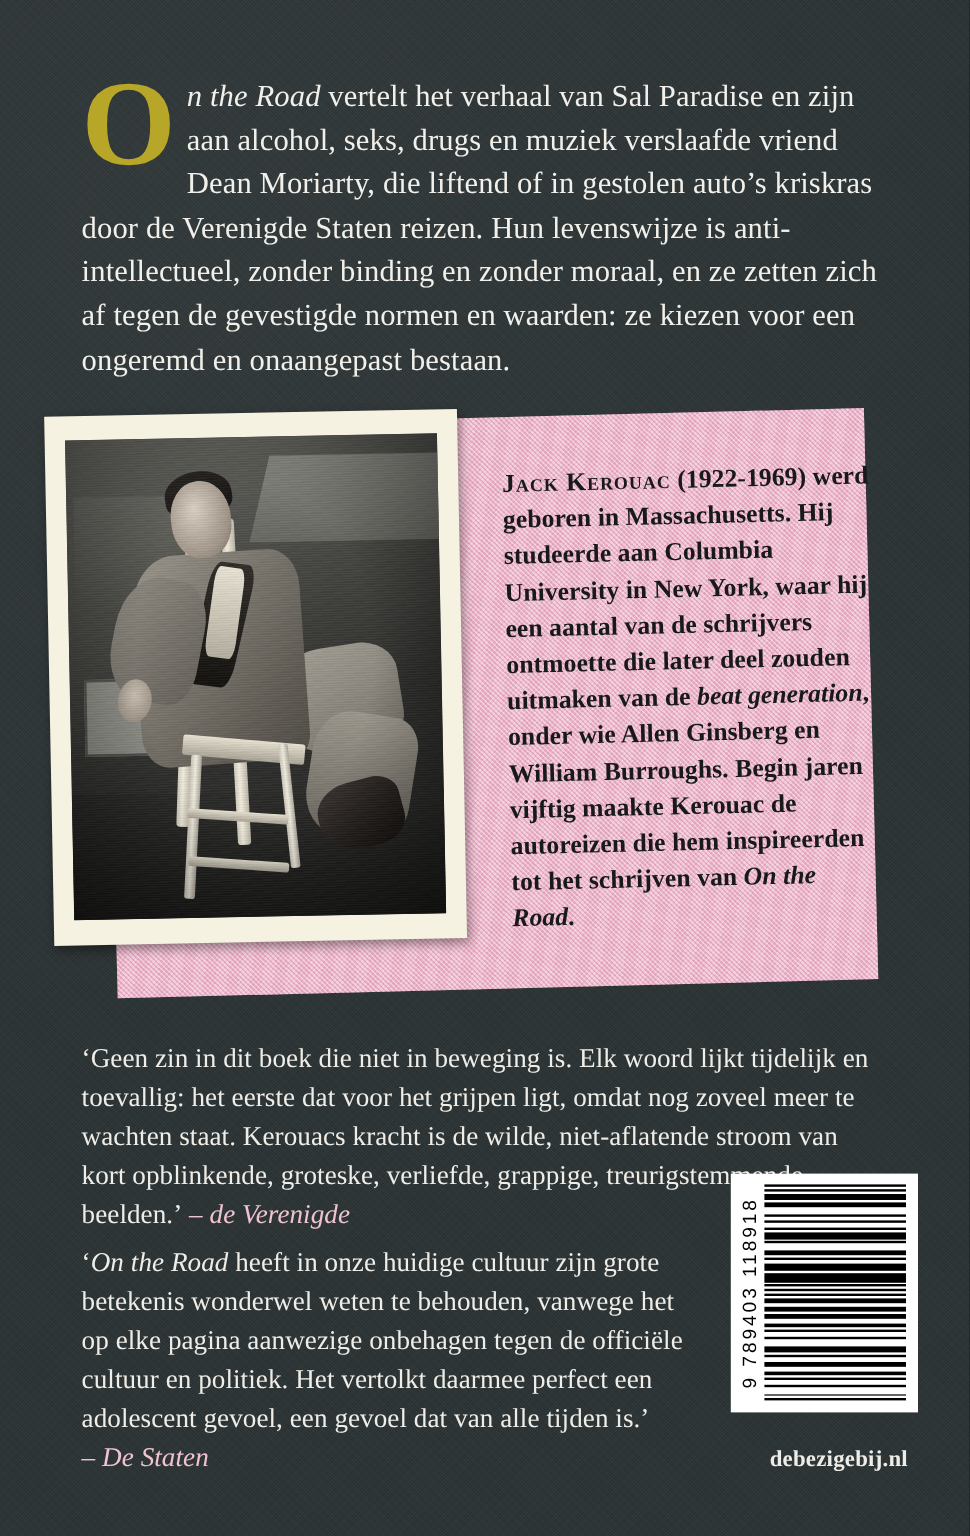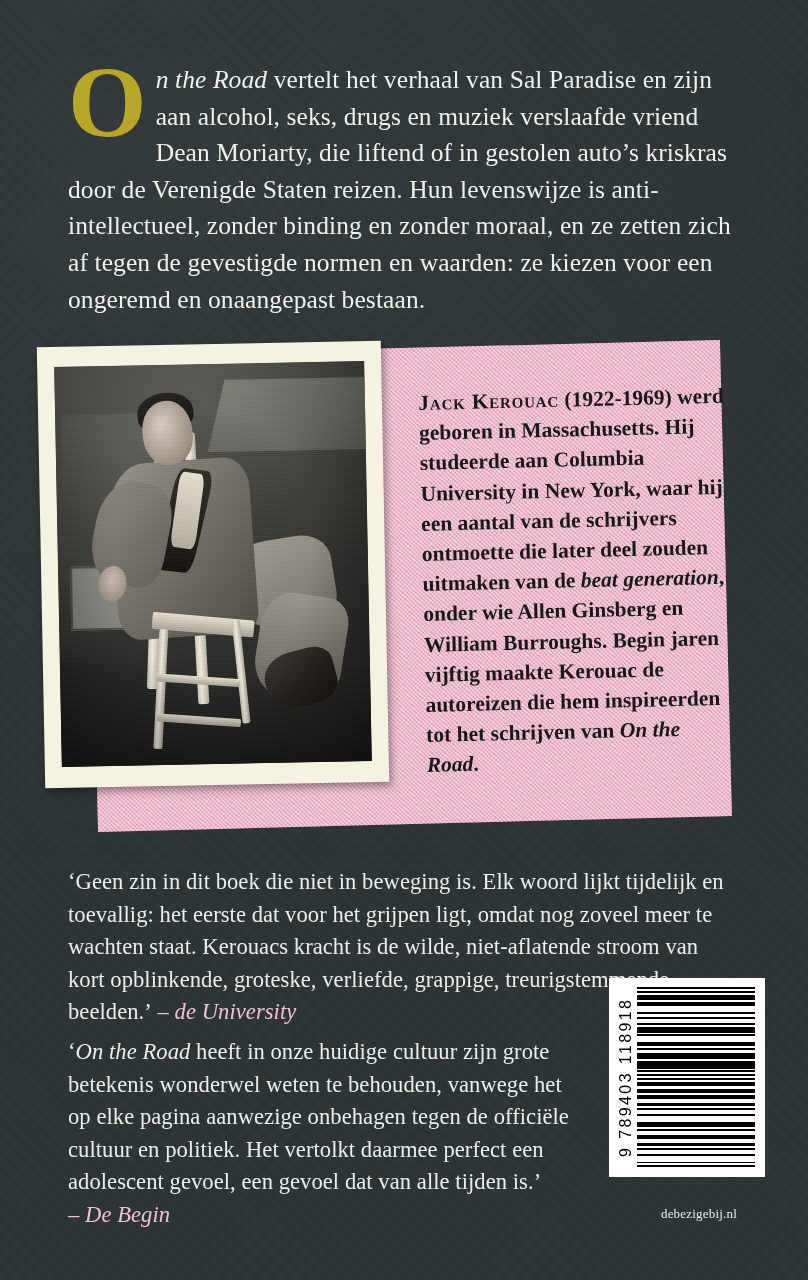--- a/index.html
+++ b/index.html
@@ -332,22 +332,23 @@
     width: 100%;
   }
 
   #publisher {
     position: absolute;
     left: 624px;
     top: 1206px;
     width: 150px;
     text-align: center;
     color: #efede7;
-    font-size: 13px;
+    font-size: 19px;
     letter-spacing: 0.2px;
+    font-weight: bold;
   }
 </style>
 </head>
 <body>
 
 <div id="page">
 
   <div id="blurb">
     <span class="dropcap">O</span><span class="ital">n the Road</span><span> vertelt het verhaal van Sal Paradise en zijn aan alcohol, seks, drugs en muziek verslaafde vriend Dean Moriarty, die liftend of in gestolen auto’s kriskras door de Verenigde Staten reizen. Hun levenswijze is anti-intellectueel, zonder binding en zonder moraal, en ze zetten zich af tegen de gevestigde normen en waarden: ze kiezen voor een ongeremd en onaangepast bestaan.</span>
   </div>
@@ -394,25 +395,25 @@
         <div class="chair-rung" style="top:78%"></div>
         <div class="chair-rung" style="top:88%"></div>
 
         <div class="ph-grain"></div>
         <div class="ph-vig"></div>
       </div>
     </div>
   </div>
 
   <div class="quote" id="quote-1">
-    <span>‘</span><span>Geen zin in dit boek die niet in beweging is. Elk woord lijkt tijdelijk en toevallig: het eerste dat voor het grijpen ligt, omdat nog zoveel meer te wachten staat. Kerouacs kracht is de wilde, niet-aflatende stroom van kort opblinkende, groteske, verliefde, grappige, treurigstemmende beelden.’</span><span class="source"> – de University</span>
+    <span>‘</span><span>Geen zin in dit boek die niet in beweging is. Elk woord lijkt tijdelijk en toevallig: het eerste dat voor het grijpen ligt, omdat nog zoveel meer te wachten staat. Kerouacs kracht is de wilde, niet-aflatende stroom van kort opblinkende, groteske, verliefde, grappige, treurigstemmende beelden.’</span><span class="source"> – de Verenigde</span>
   </div>
 
   <div class="quote" id="quote-2">
-    <span>‘</span><span class="ital">On the Road</span><span> heeft in onze huidige cultuur zijn grote betekenis wonderwel weten te behouden, vanwege het op elke pagina aanwezige onbehagen tegen de officiële cultuur en politiek. Het vertolkt daarmee perfect een adolescent gevoel, een gevoel dat van alle tijden is.’</span><br><span class="source">– De Begin</span>
+    <span>‘</span><span class="ital">On the Road</span><span> heeft in onze huidige cultuur zijn grote betekenis wonderwel weten te behouden, vanwege het op elke pagina aanwezige onbehagen tegen de officiële cultuur en politiek. Het vertolkt daarmee perfect een adolescent gevoel, een gevoel dat van alle tijden is.’</span><br><span class="source">– De Staten</span>
   </div>
 
   <div id="barcode-box">
     <div id="barcode-digits">9 789403 118918</div>
     <div id="barcode-bars" style="justify-content: flex-start;">
         <i style="height: 1.05263%; background: rgb(0, 0, 0); flex: 0 0 auto;"></i>
         <i style="height: 1.05263%; background: transparent; flex: 0 0 auto;"></i>
         <i style="height: 1.05263%; background: rgb(0, 0, 0); flex: 0 0 auto;"></i>
         <i style="height: 1.05263%; background: transparent; flex: 0 0 auto;"></i>
         <i style="height: 3.15789%; background: rgb(0, 0, 0); flex: 0 0 auto;"></i>

